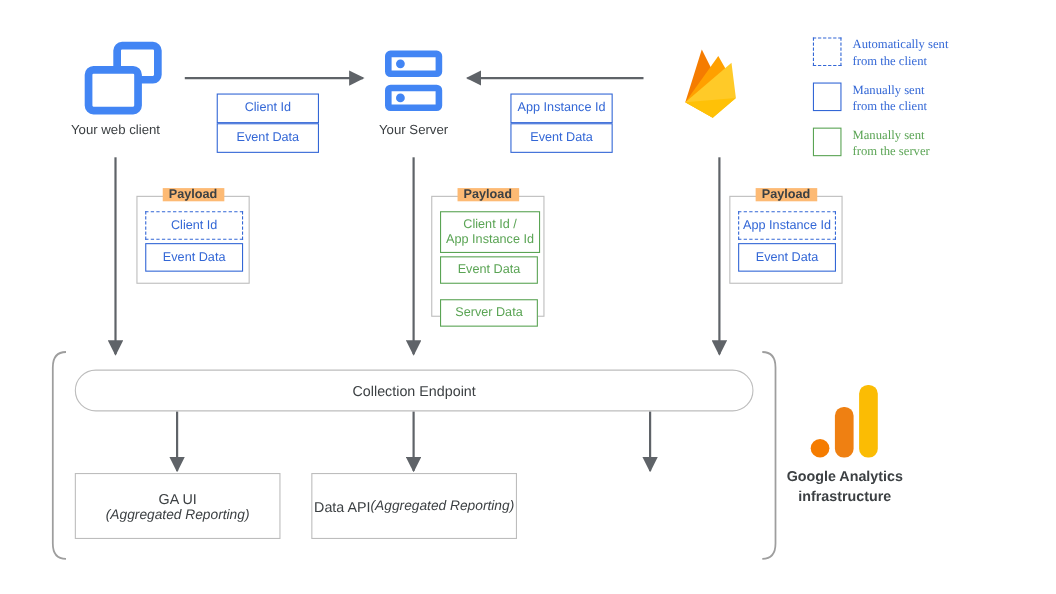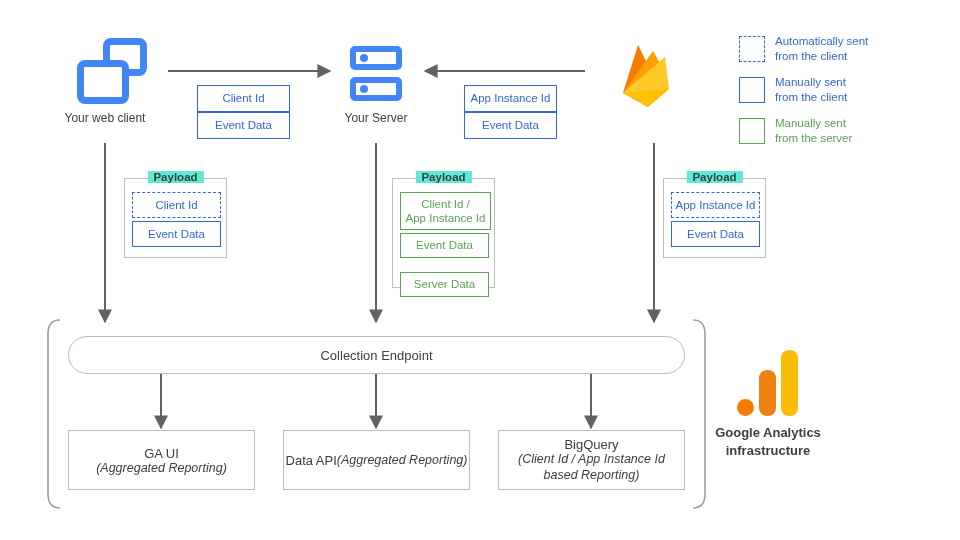--- a/index.html
+++ b/index.html
@@ -67,21 +67,21 @@
 
   
   .payload {
     position: absolute;
     border: 1.2px solid #bdbdbd;
     background: #ffffff;
   }
   .payload-title {
     position: absolute;
     top: -8px; left: 50%; transform: translateX(-50%);
-    background: #5eead4;
+    background: #fdba74;
     padding: 0 6px;
     font-size: 11.5px;
     font-weight: bold;
     color: #3c4043;
     white-space: nowrap;
   }
 
   
   .gray-box {
     position: absolute;
@@ -89,21 +89,21 @@
     background: #ffffff;
     display: flex; align-items: center; justify-content: center;
     text-align: center;
     color: #3c4043;
   }
   .gray-box .ttl { font-size: 13px; }
   .gray-box .sub { font-size: 12.5px; font-style: italic; }
 
   
   .legend { position: absolute; }
-  .legend-row { position: absolute; display: flex; align-items: center; }
+  .legend-row { position: absolute; display: flex; align-items: flex-start; font-family: Liberation Serif, serif; }
   .legend-swatch {
     width: 26px; height: 26px; background: #fff; flex: 0 0 auto;
   }
   .legend-swatch.dashed-blue { border: 1.6px dashed #3367d6; }
   .legend-swatch.solid-blue  { border: 1.6px solid #3367d6; }
   .legend-swatch.solid-green { border: 1.6px solid #5aa454; }
   .legend-text {
     margin-left: 10px; font-size: 11.5px; line-height: 1.3;
     white-space: nowrap;
   }
@@ -217,25 +217,20 @@
   <div class="gray-box" style="left:68px; top:430px; width:187px; height:60px; flex-direction:column;">
     <span class="ttl">GA UI</span>
     <span class="sub">(Aggregated Reporting)</span>
   </div>
 
   <div class="gray-box" style="left:283px; top:430px; width:187px; height:60px; flex-direction:row;">
     <span class="ttl">Data API</span>
     <span class="sub">(Aggregated Reporting)</span>
   </div>
 
-  <div class="gray-box" style="left:498px; top:430px; width:187px; height:60px; flex-direction:column;">
-    <span class="ttl">BigQuery</span>
-    <span class="sub" style="white-space:pre-line; line-height:1.25;">(Client Id / App Instance Id
-based Reporting)</span>
-  </div>
 
   <div class="ga-logo" style="left:737px; top:350px; width:61px; height:66px;">
     <div class="b b1"></div>
     <div class="b b2"></div>
     <div class="b b3"></div>
   </div>
   <div class="ga-caption" style="left:693px; top:424px; width:150px; white-space:pre-line;">Google Analytics
 infrastructure</div>
 
   <div class="legend" style="left:739px; top:34px; width:215px; height:120px;">

